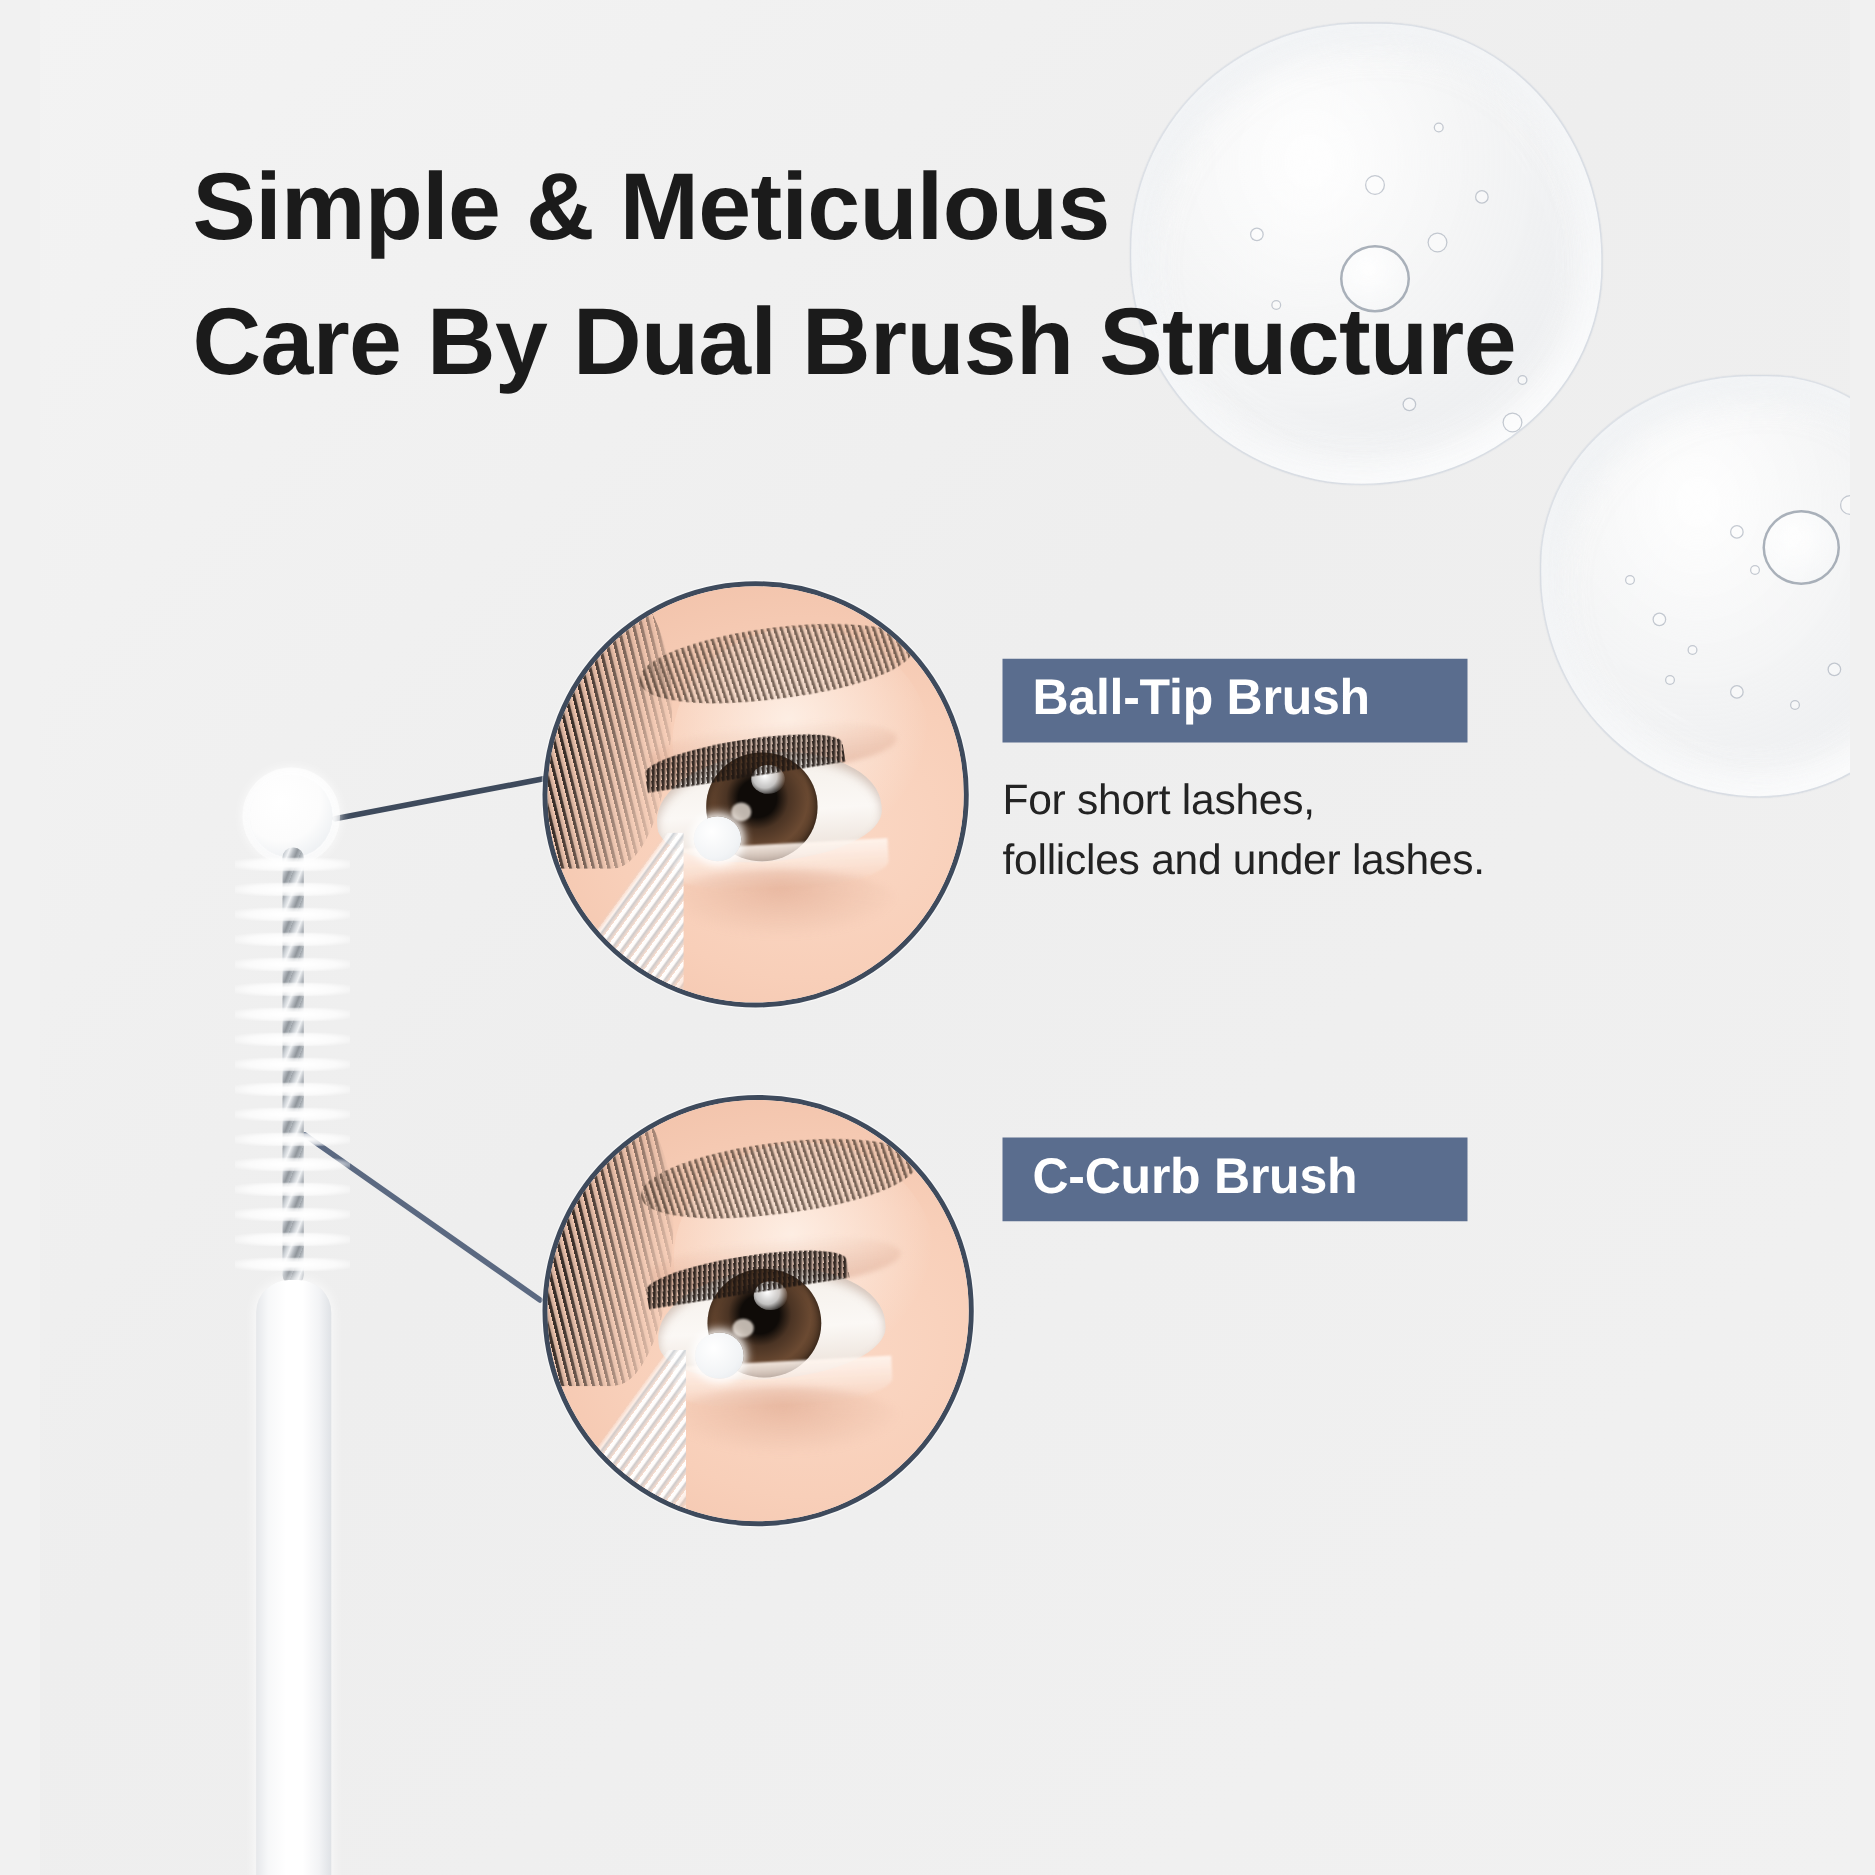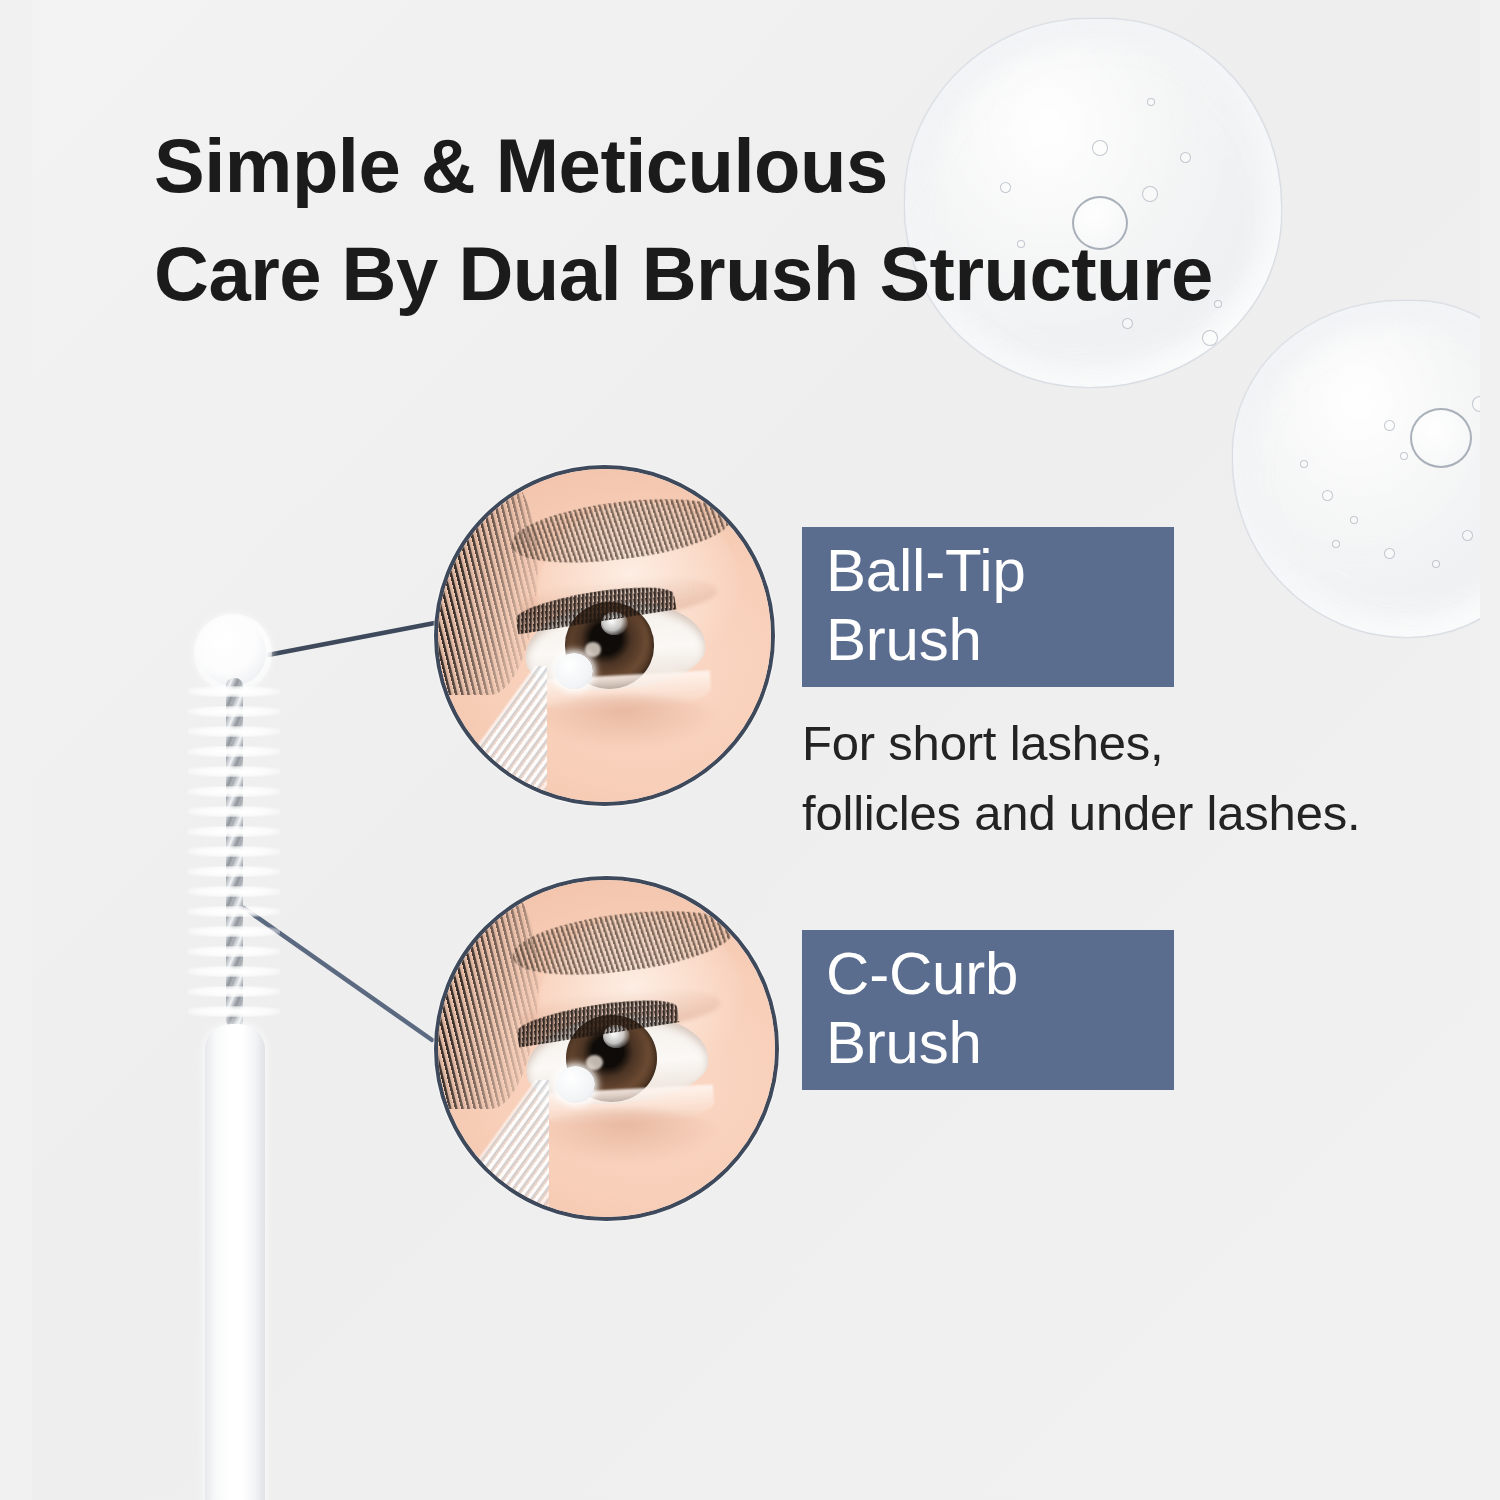--- a/index.html
+++ b/index.html
@@ -301,37 +301,37 @@
       repeating-linear-gradient(126deg,
         rgba(255,255,255,0.96) 0px, rgba(255,255,255,0.96) 2.5px,
         rgba(196,202,208,0.8) 4px, rgba(255,255,255,0.35) 7px);
     -webkit-mask-image: linear-gradient(126deg, transparent 0 32%, #000 36% 82%, transparent 96%);
     mask-image: linear-gradient(126deg, transparent 0 32%, #000 36% 82%, transparent 96%);
   }
 
   
   .feature { position: absolute; }
   .feature-1 { left: 770px; top: 527px; width: 600px; }
-  .feature-2 { left: 770px; top: 930px; width: 600px; }
+  .feature-2 { left: 770px; top: 910px; width: 600px; }
 
   .badge {
     display: inline-block;
     background: #5a6d8e;
     color: #ffffff;
-    font-size: 60px;
-    font-weight: 400;
+    font-size: 40px;
+    font-weight: 700;
     letter-spacing: -0.2px;
     padding: 9px 28px 13px 24px;
     width: 320px;
     box-sizing: content-box;
   }
   .feature-body {
     margin-top: 22px;
     color: #232323;
-    font-size: 49px;
+    font-size: 34px;
     font-weight: 400;
     line-height: 1.42;
     white-space: pre-line;
     letter-spacing: -0.2px;
   }
 </style>
 </head>
 <body>
 
 <div id="page">

